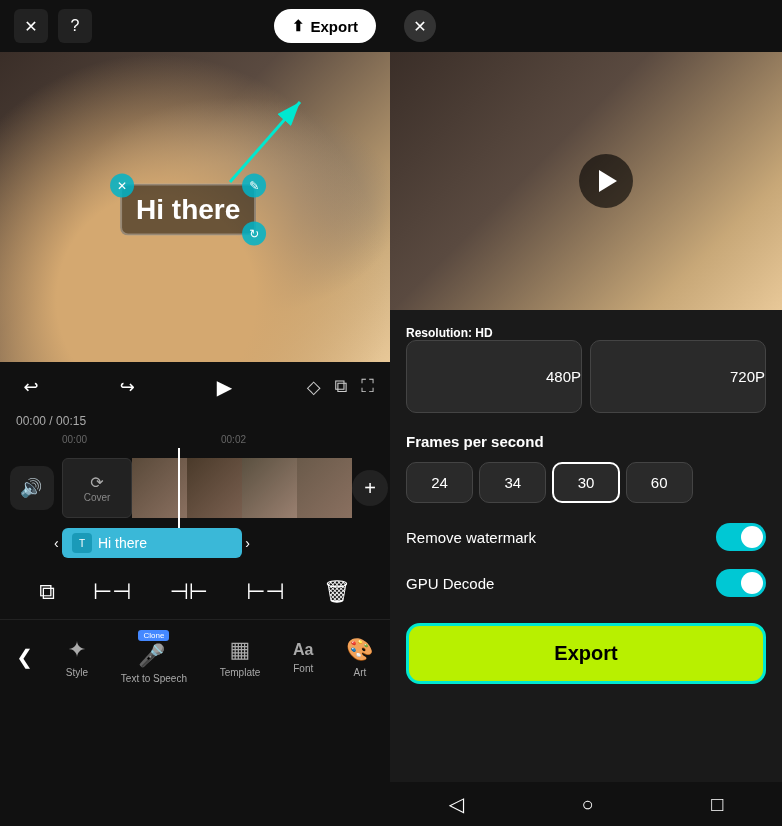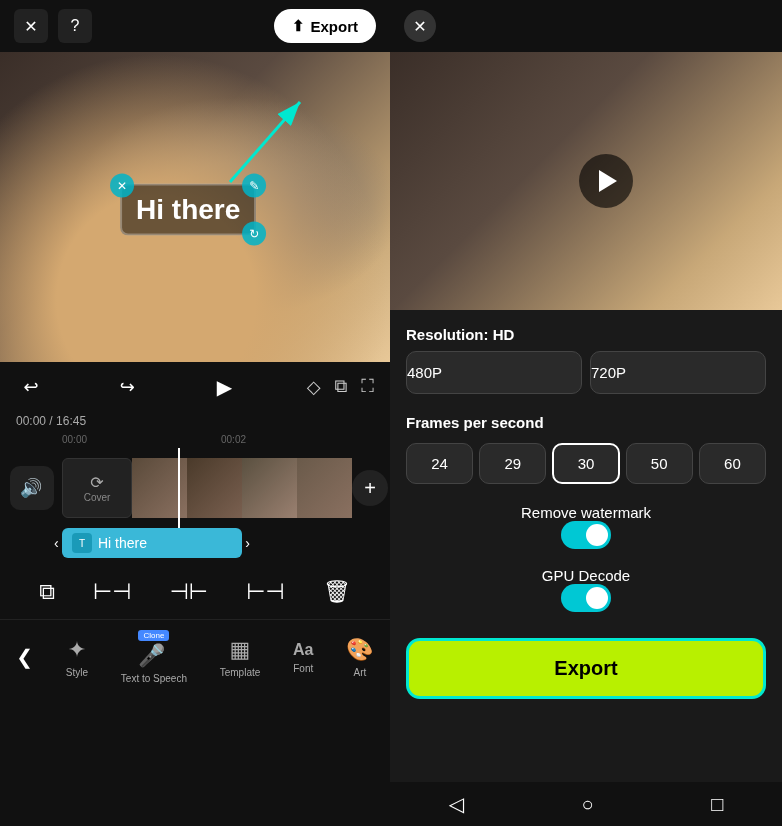--- a/index.html
+++ b/index.html
@@ -466,41 +466,41 @@
     }
 
     .export-settings {
       flex: 1;
       padding: 16px 16px;
       overflow-y: auto;
     }
 
     .setting-section-title {
       color: #fff;
-      font-size: 15px;
+      font-size: 12px;
       font-weight: 600;
-      margin-bottom: 8px;
+      margin-bottom: 0;
     }
 
     .resolution-grid {
       display: grid;
       grid-template-columns: 1fr 1fr;
       gap: 8px;
       margin-bottom: 20px;
     }
 
     .res-btn {
       background: #2a2a2a;
       border: 1px solid #444;
       border-radius: 10px;
       color: #fff;
       font-size: 15px;
-      padding: 12px 0;
-      cursor: pointer;
-      text-align: left;
+      padding: 27px 0;
+      cursor: pointer;
+      text-align: right;
     }
 
     .fps-section-title {
       color: #fff;
       font-size: 15px;
       font-weight: 600;
       margin-bottom: 12px;
     }
 
     .fps-grid {
@@ -524,21 +524,20 @@
     .fps-btn.active {
       border: 2px solid #fff;
       background: #2a2a2a;
     }
 
     .toggle-row {
       display: flex;
       align-items: center;
       justify-content: space-between;
       margin-bottom: 18px;
-      flex-direction: column;
     }
 
     .toggle-label {
       color: #fff;
       font-size: 15px;
     }
 
     .toggle {
       width: 50px;
       height: 28px;
@@ -678,21 +677,21 @@
     <div class="control-icons">
       <span class="control-icon">◇</span>
       <span class="control-icon">⧉</span>
       <span class="control-icon">⛶</span>
     </div>
   </div>
 
   <div class="time-display">
     <span class="time-text">00:00</span>
     <span class="time-text">&nbsp;/&nbsp;</span>
-    <span class="time-text">16:45</span>
+    <span class="time-text">00:15</span>
   </div>
 
   <div class="time-markers">
     <span class="time-marker">00:00</span>
     <span class="time-marker"></span>
     <span class="time-marker">00:02</span>
     <span class="time-marker"></span>
   </div>
 
   <div class="timeline-track">
@@ -785,23 +784,22 @@
     <div class="setting-section-title">Resolution: HD</div>
     <div class="resolution-grid">
       <button class="res-btn">480P</button>
       <button class="res-btn">720P</button>
     </div>
 
     
     <div class="fps-section-title">Frames per second</div>
     <div class="fps-grid">
       <button class="fps-btn">24</button>
-      <button class="fps-btn">29</button>
+      <button class="fps-btn">34</button>
       <button class="fps-btn active">30</button>
-      <button class="fps-btn">50</button>
       <button class="fps-btn">60</button>
     </div>
 
     
     <div class="toggle-row">
       <span class="toggle-label">Remove watermark</span>
       <div class="toggle on">
         <div class="toggle-knob"></div>
       </div>
     </div>

